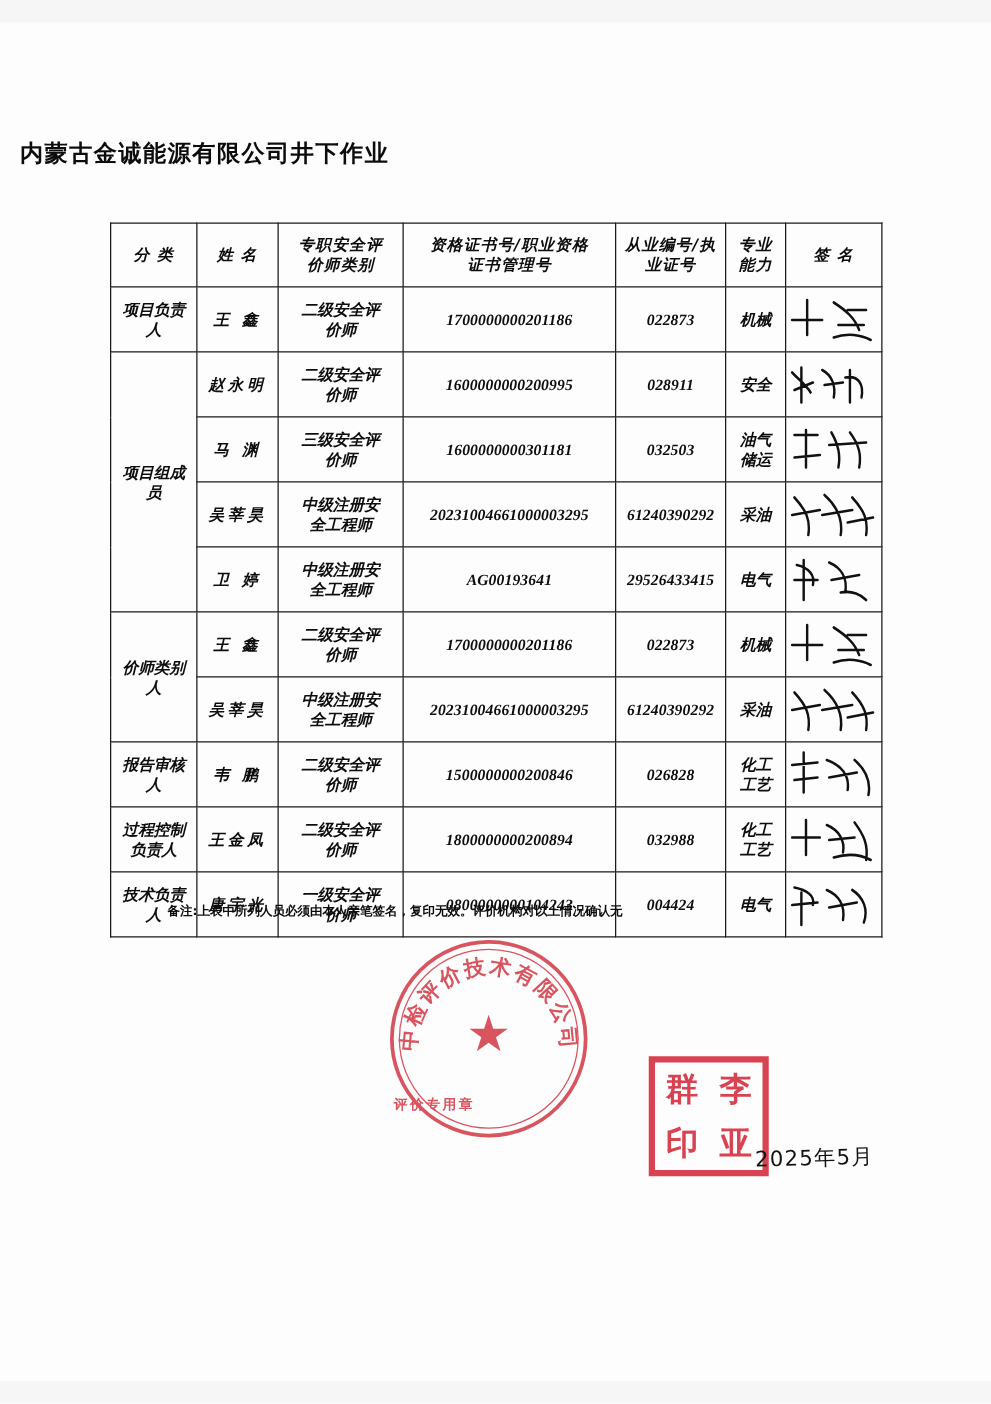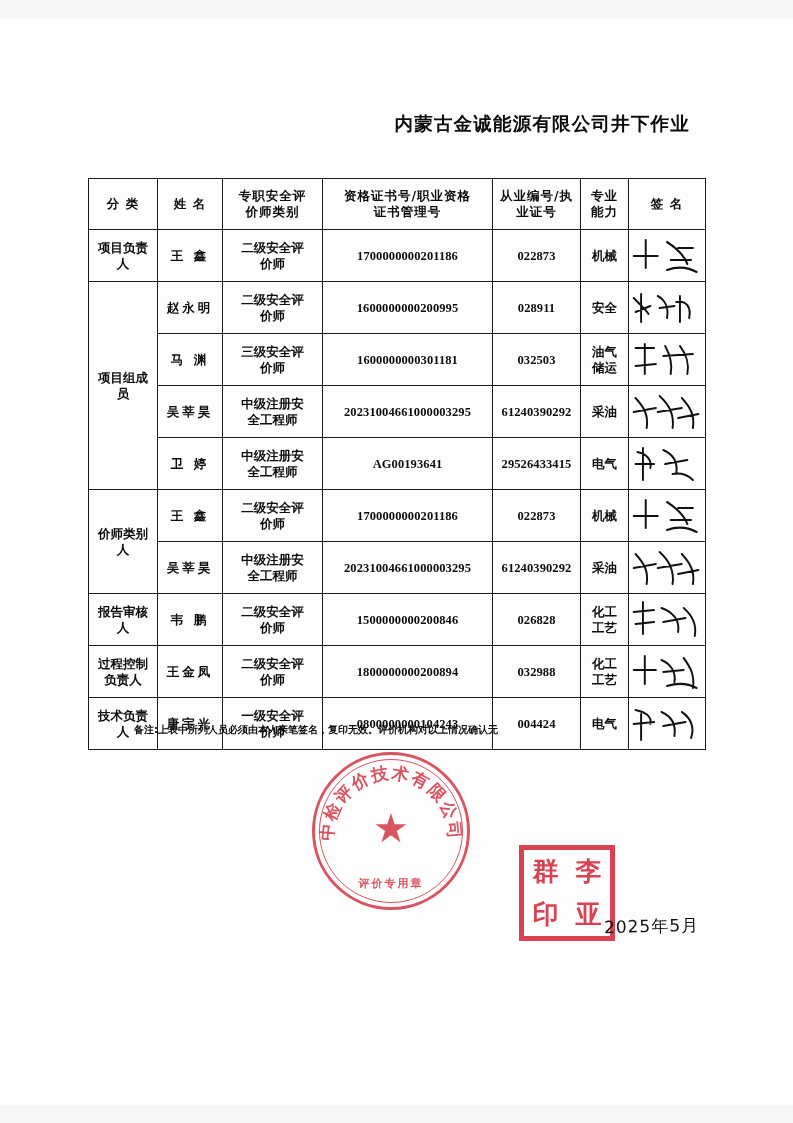--- a/index.html
+++ b/index.html
@@ -29,40 +29,41 @@
     height: 18px;
     background: #f6f6f6;
     pointer-events: none;
   }
   .scan-edge-top { top: 0; }
   .scan-edge-bottom { bottom: 0; }
 
   .title-block {
     position: absolute;
     top: 108px;
-    left: 0;
+    left: 16px;
     width: 690px;
-    text-align: right;
+    text-align: left;
   }
   .title-line {
     font-family: "DejaVu Sans", "Liberation Sans", sans-serif;
     font-size: 18.5px;
     font-weight: bold;
     letter-spacing: 1.2px;
     line-height: 32px;
     color: #0c0c0c;
   }
 
   table.person-table {
     position: absolute;
     top: 178px;
     left: 88px;
     width: 617px;
     border-collapse: collapse;
     table-layout: fixed;
+    font-style: italic;
   }
   table.person-table td,
   table.person-table th {
     border: 1px solid #1a1a1a;
     text-align: center;
     vertical-align: middle;
     font-size: 12.5px;
     line-height: 16px;
     font-weight: bold;
     padding: 2px 1px;
@@ -183,21 +184,20 @@
     font-family: "DejaVu Sans", "Liberation Sans", sans-serif;
     font-size: 17px;
     font-weight: bold;
     letter-spacing: 2px;
   }
   .seal-bottom-text {
     position: absolute;
     left: 0;
     bottom: 16px;
     width: 100%;
-    text-align: center;
     color: #cf2b38;
     font-size: 11px;
     font-weight: bold;
     letter-spacing: 2px;
   }
 
   
   .seal-square {
     position: absolute;
     left: 519px;

